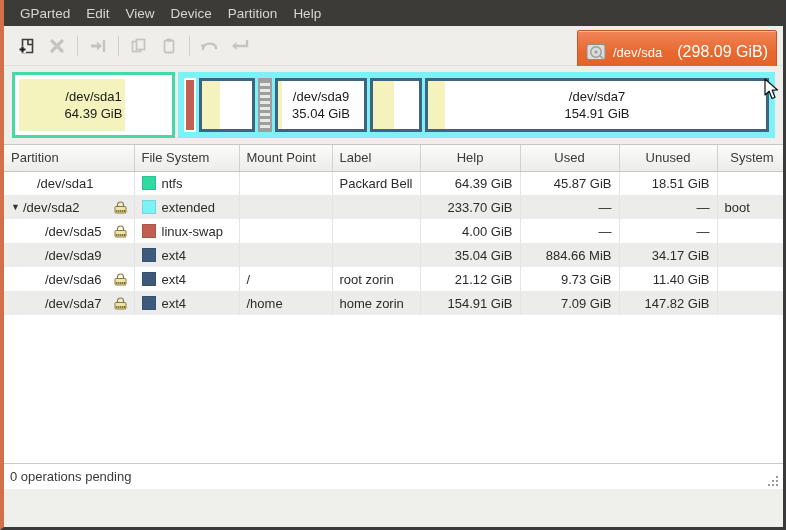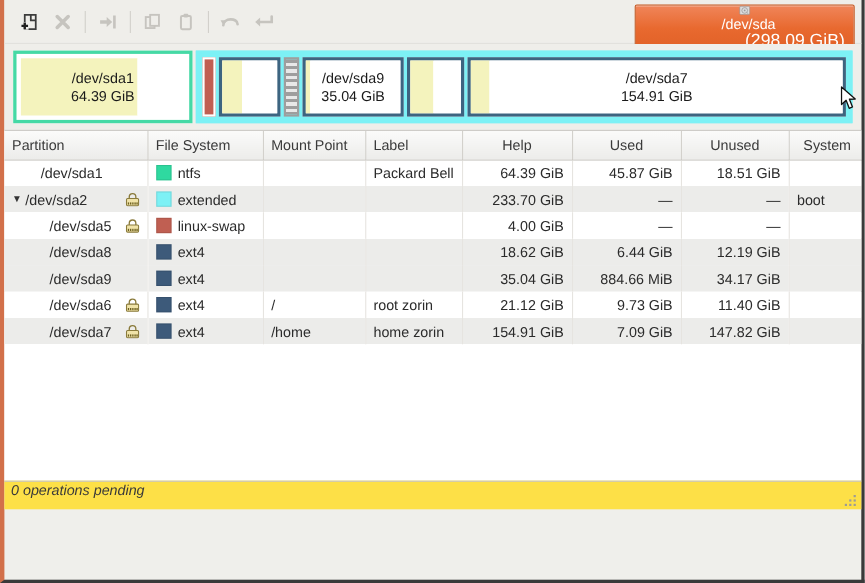--- a/index.html
+++ b/index.html
@@ -102,21 +102,20 @@
     position: absolute;
     right: 6px; top: 4px;
     width: 200px; height: 44px;
     box-sizing: border-box;
     background: linear-gradient(to bottom, #f0855a 0%, #e8692f 50%, #e06026 100%);
     border: 1px solid #c4561f;
     border-radius: 2px;
     display: flex; align-items: center;
     padding: 0 8px;
     box-shadow: inset 0 1px 0 rgba(255,255,255,.45);
-    flex-direction: column;
   }
   #device-name {
     color: #ffffff; font-size: 13px;
     margin-left: 7px;
   }
   #device-size {
     color: #ffffff; font-size: 16px;
     margin-left: auto;
   }
 
@@ -236,42 +235,49 @@
   .indent { display: inline-block; }
   .keyicon { margin-left: auto; flex: 0 0 auto; line-height: 0; }
 
   
   #filler { background: #ffffff; }
 
   
   #statusbar {
     position: relative;
     height: 26px;
-    background: #fde047;
+    background: #ffffff;
     border-top: 1px solid #c9c7c2;
-    display: flex; align-items: flex-start;
+    display: flex; align-items: center;
     padding-left: 6px;
     box-sizing: border-box;
-    font-style: italic;
   }
   #status-text { font-size: 13px; color: #3a3a3a; }
   #grip {
     position: absolute; right: 3px; bottom: 2px;
     width: 14px; height: 14px;
   }
 
   
   #cursor { position: absolute; left: 760px; top: 78px; z-index: 40; }
 </style>
 </head>
 <body>
 
 <div id="window">
 
 
+  <div id="menubar">
+    <div class="menu-item">GParted</div>
+    <div class="menu-item">Edit</div>
+    <div class="menu-item">View</div>
+    <div class="menu-item">Device</div>
+    <div class="menu-item">Partition</div>
+    <div class="menu-item">Help</div>
+  </div>
 
   <div id="toolbar">
 
     <div class="tb-btn">
       <svg width="20" height="20" viewBox="0 0 20 20">
         <path d="M5.5 3.5 h10 v13 h-10 z" fill="none" stroke="#3c3c3c" stroke-width="1.6"></path>
         <path d="M11 3.5 v5 h4.5" fill="none" stroke="#3c3c3c" stroke-width="1.6"></path>
         <rect x="2" y="10" width="7" height="7" fill="#efeeea"></rect>
         <path d="M5.5 10.5 v6 M2.5 13.5 h6" stroke="#1f1f1f" stroke-width="2.2"></path>
       </svg>
@@ -493,42 +499,20 @@
             <td class="num">4.00 GiB</td>
             <td class="num">—</td>
             <td class="num">—</td>
             <td class=""></td>
           </tr>
           <tr class="even">
             <td>
               <div class="part-cell">
                 <span class="expander"></span>
                 <span class="indent" style="width:22px"></span>
-                <span>/dev/sda8</span>
-                <span class="keyicon"></span>
-              </div>
-            </td>
-            <td>
-              <div class="fscell">
-                <span class="swatch" style="background:#3d5a7a"></span>
-                <span>ext4</span>
-              </div>
-            </td>
-            <td class=""></td>
-            <td class=""></td>
-            <td class="num">18.62 GiB</td>
-            <td class="num">6.44 GiB</td>
-            <td class="num">12.19 GiB</td>
-            <td class=""></td>
-          </tr>
-          <tr class="even">
-            <td>
-              <div class="part-cell">
-                <span class="expander"></span>
-                <span class="indent" style="width:22px"></span>
                 <span>/dev/sda9</span>
                 <span class="keyicon"></span>
               </div>
             </td>
             <td>
               <div class="fscell">
                 <span class="swatch" style="background:#3d5a7a"></span>
                 <span>ext4</span>
               </div>
             </td>

